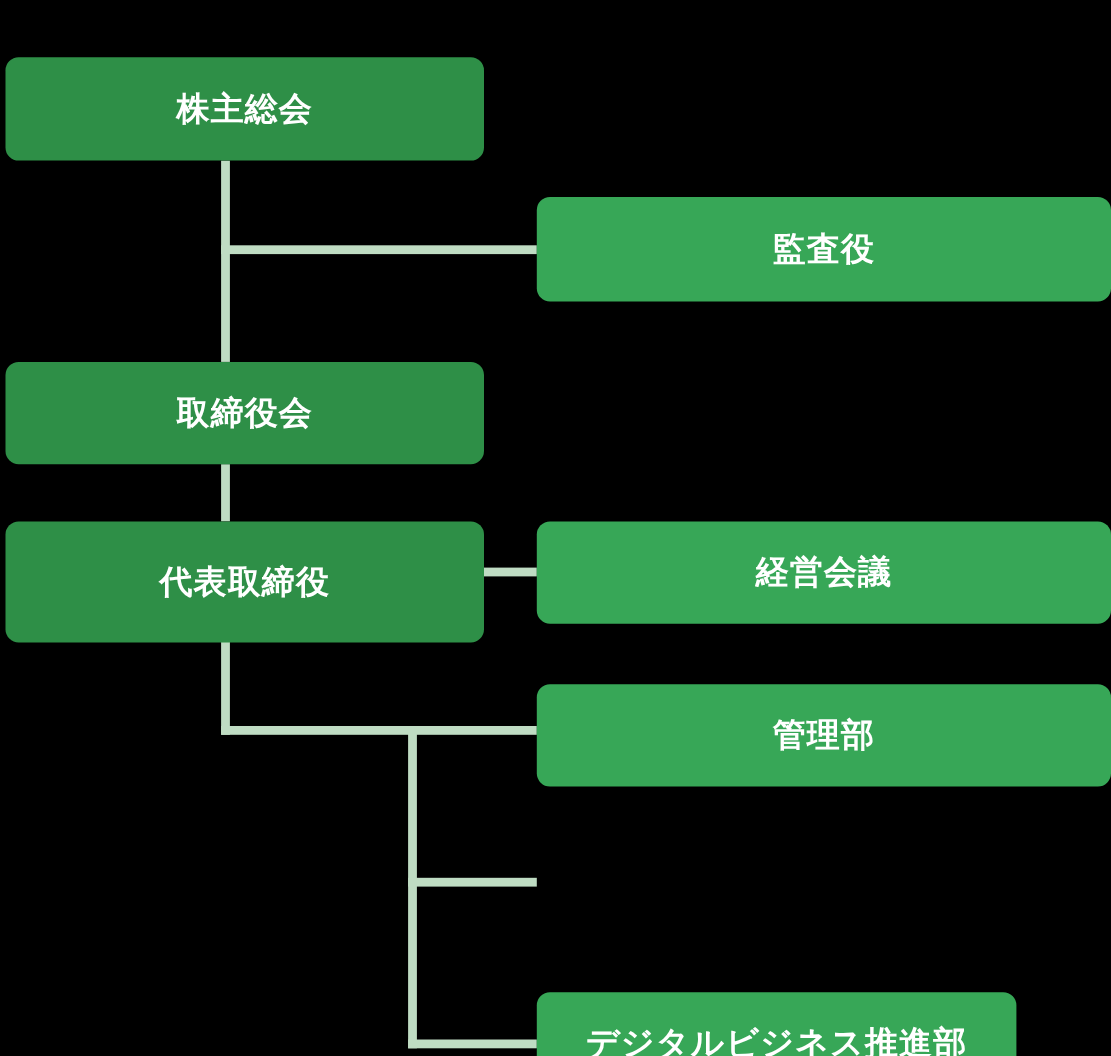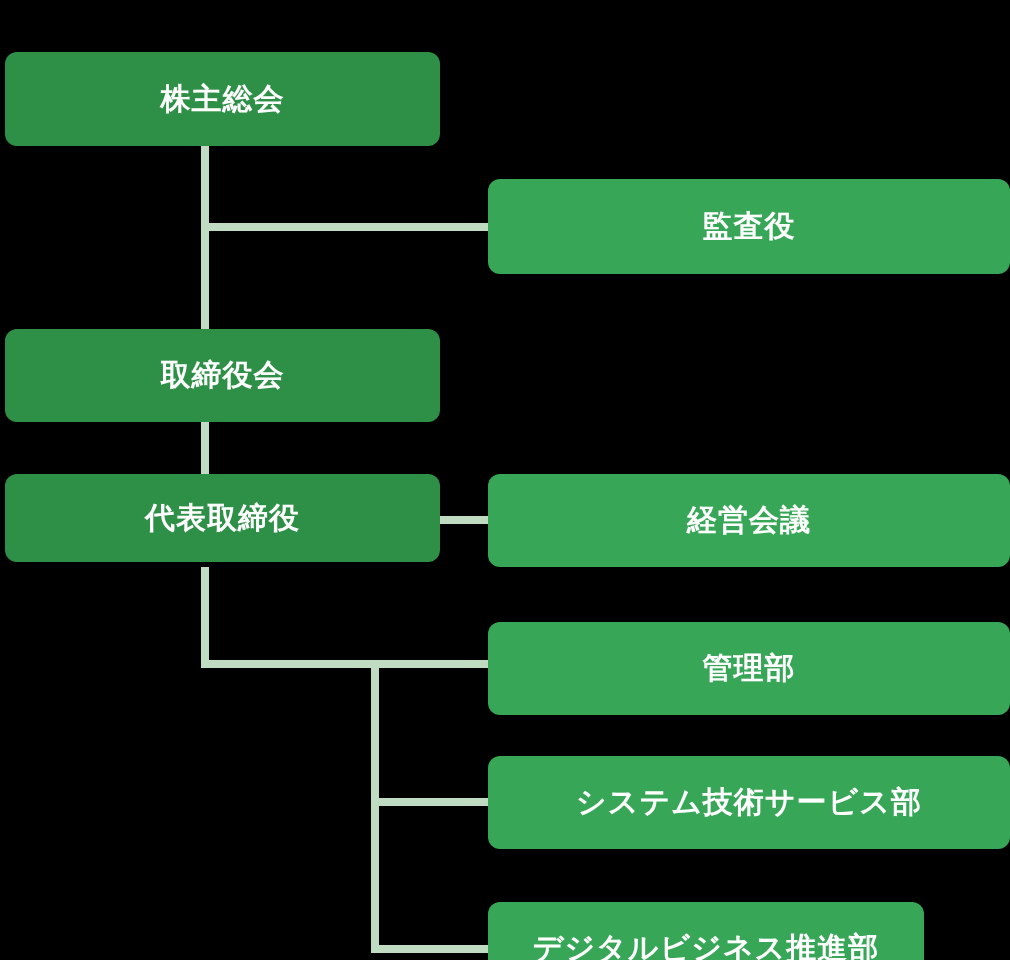--- a/index.html
+++ b/index.html
@@ -55,33 +55,30 @@
   </div>
 
   <div class="node light" style="left:488px; top:135px; width:522px; height:95px;">
     <span>監査役</span>
   </div>
 
   <div class="node dark" style="left:5px; top:285px; width:435px; height:93px;">
     <span>取締役会</span>
   </div>
 
-  <div class="node dark" style="left:5px; top:430px; width:435px; height:88px;">
+  <div class="node dark" style="left:5px; top:430px; width:435px; height:110px;">
     <span>代表取締役</span>
   </div>
 
   <div class="node light" style="left:488px; top:430px; width:522px; height:93px;">
     <span>経営会議</span>
   </div>
 
   <div class="node light" style="left:488px; top:578px; width:522px; height:93px;text-align:right;">
     <span>管理部</span>
   </div>
 
-  <div class="node light" style="left:488px; top:712px; width:522px; height:93px;">
-    <span>システム技術サービス部</span>
-  </div>
 
   <div class="node light" style="left:488px; top:858px; width:436px; height:93px;font-family:Liberation Serif, serif;">
     <span>デジタルビジネス推進部</span>
   </div>
 
 </div>
 
 </body></html>

